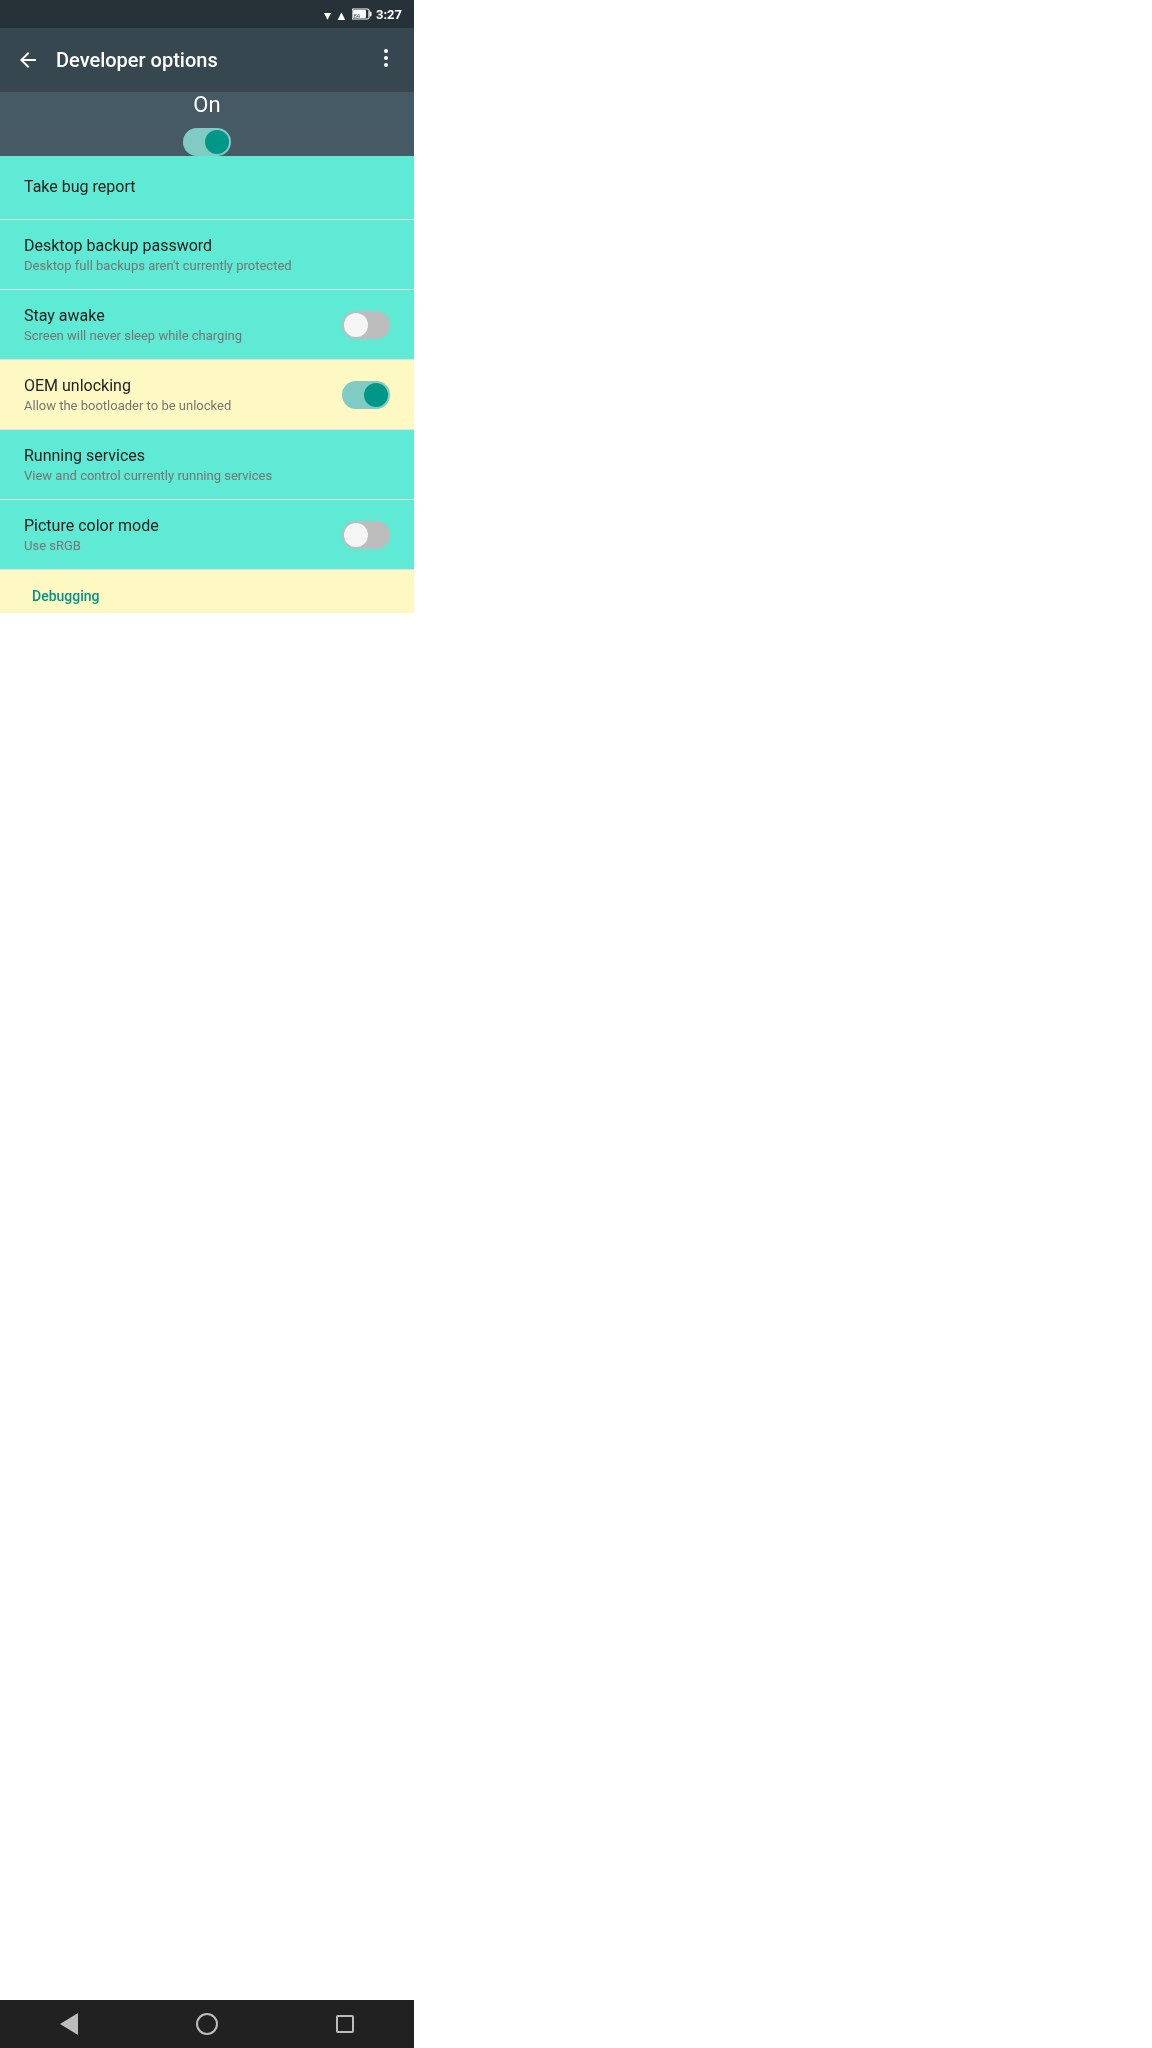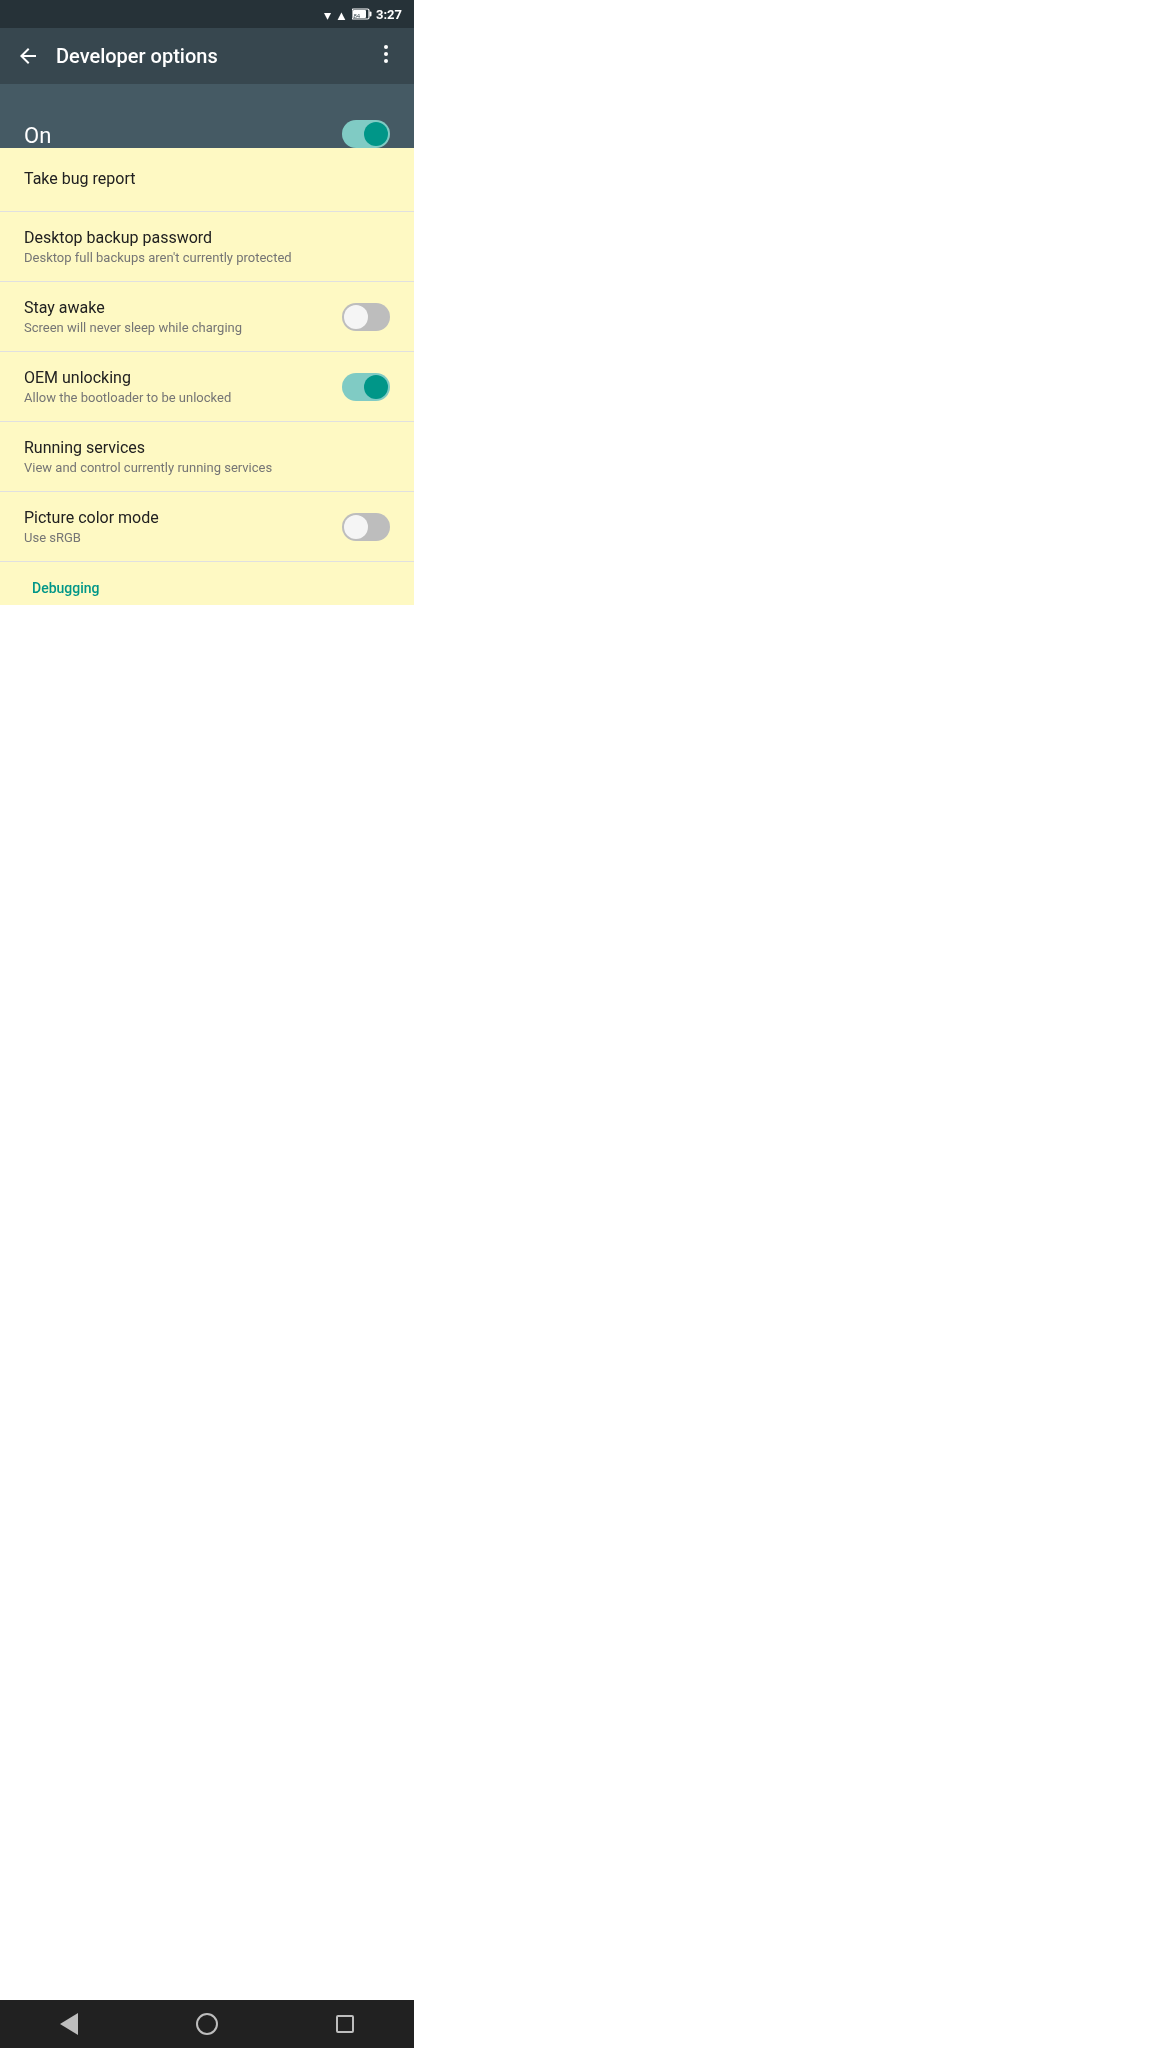--- a/index.html
+++ b/index.html
@@ -30,21 +30,21 @@
     }
     .status-time {
       color: #ffffff;
       font-size: 13px;
       font-weight: 700;
     }
 
     
     .toolbar {
       background: #37474f;
-      height: 56px;
+      height: 64px;
       display: flex;
       align-items: center;
       padding: 0 16px;
       gap: 16px;
     }
     .toolbar-back {
       color: #fff;
       font-size: 22px;
       cursor: pointer;
       display: flex;
@@ -61,23 +61,24 @@
       font-size: 20px;
       cursor: pointer;
       letter-spacing: 1px;
     }
 
     
     .on-banner {
       background: #455a64;
       height: 64px;
       display: flex;
-      align-items: flex-end;
+      align-items: center;
       padding: 0 24px;
       justify-content: space-between;
+      flex-direction: column;
     }
     .on-label {
       color: #fff;
       font-size: 22px;
       font-weight: 400;
     }
 
     
     .toggle {
       width: 48px;
@@ -113,21 +114,21 @@
     
     .settings-list {
       background: #fff;
     }
     .settings-item {
       padding: 16px 24px;
       border-bottom: 1px solid #e0e0e0;
       display: flex;
       align-items: center;
       justify-content: space-between;
-      background: #fef9c3;
+      background: #5eead4;
       cursor: pointer;
       min-height: 64px;
     }
     .settings-item.highlighted {
       background: #fef9c3;
     }
     .settings-item-text {
       flex: 1;
     }
     .settings-item-title {

